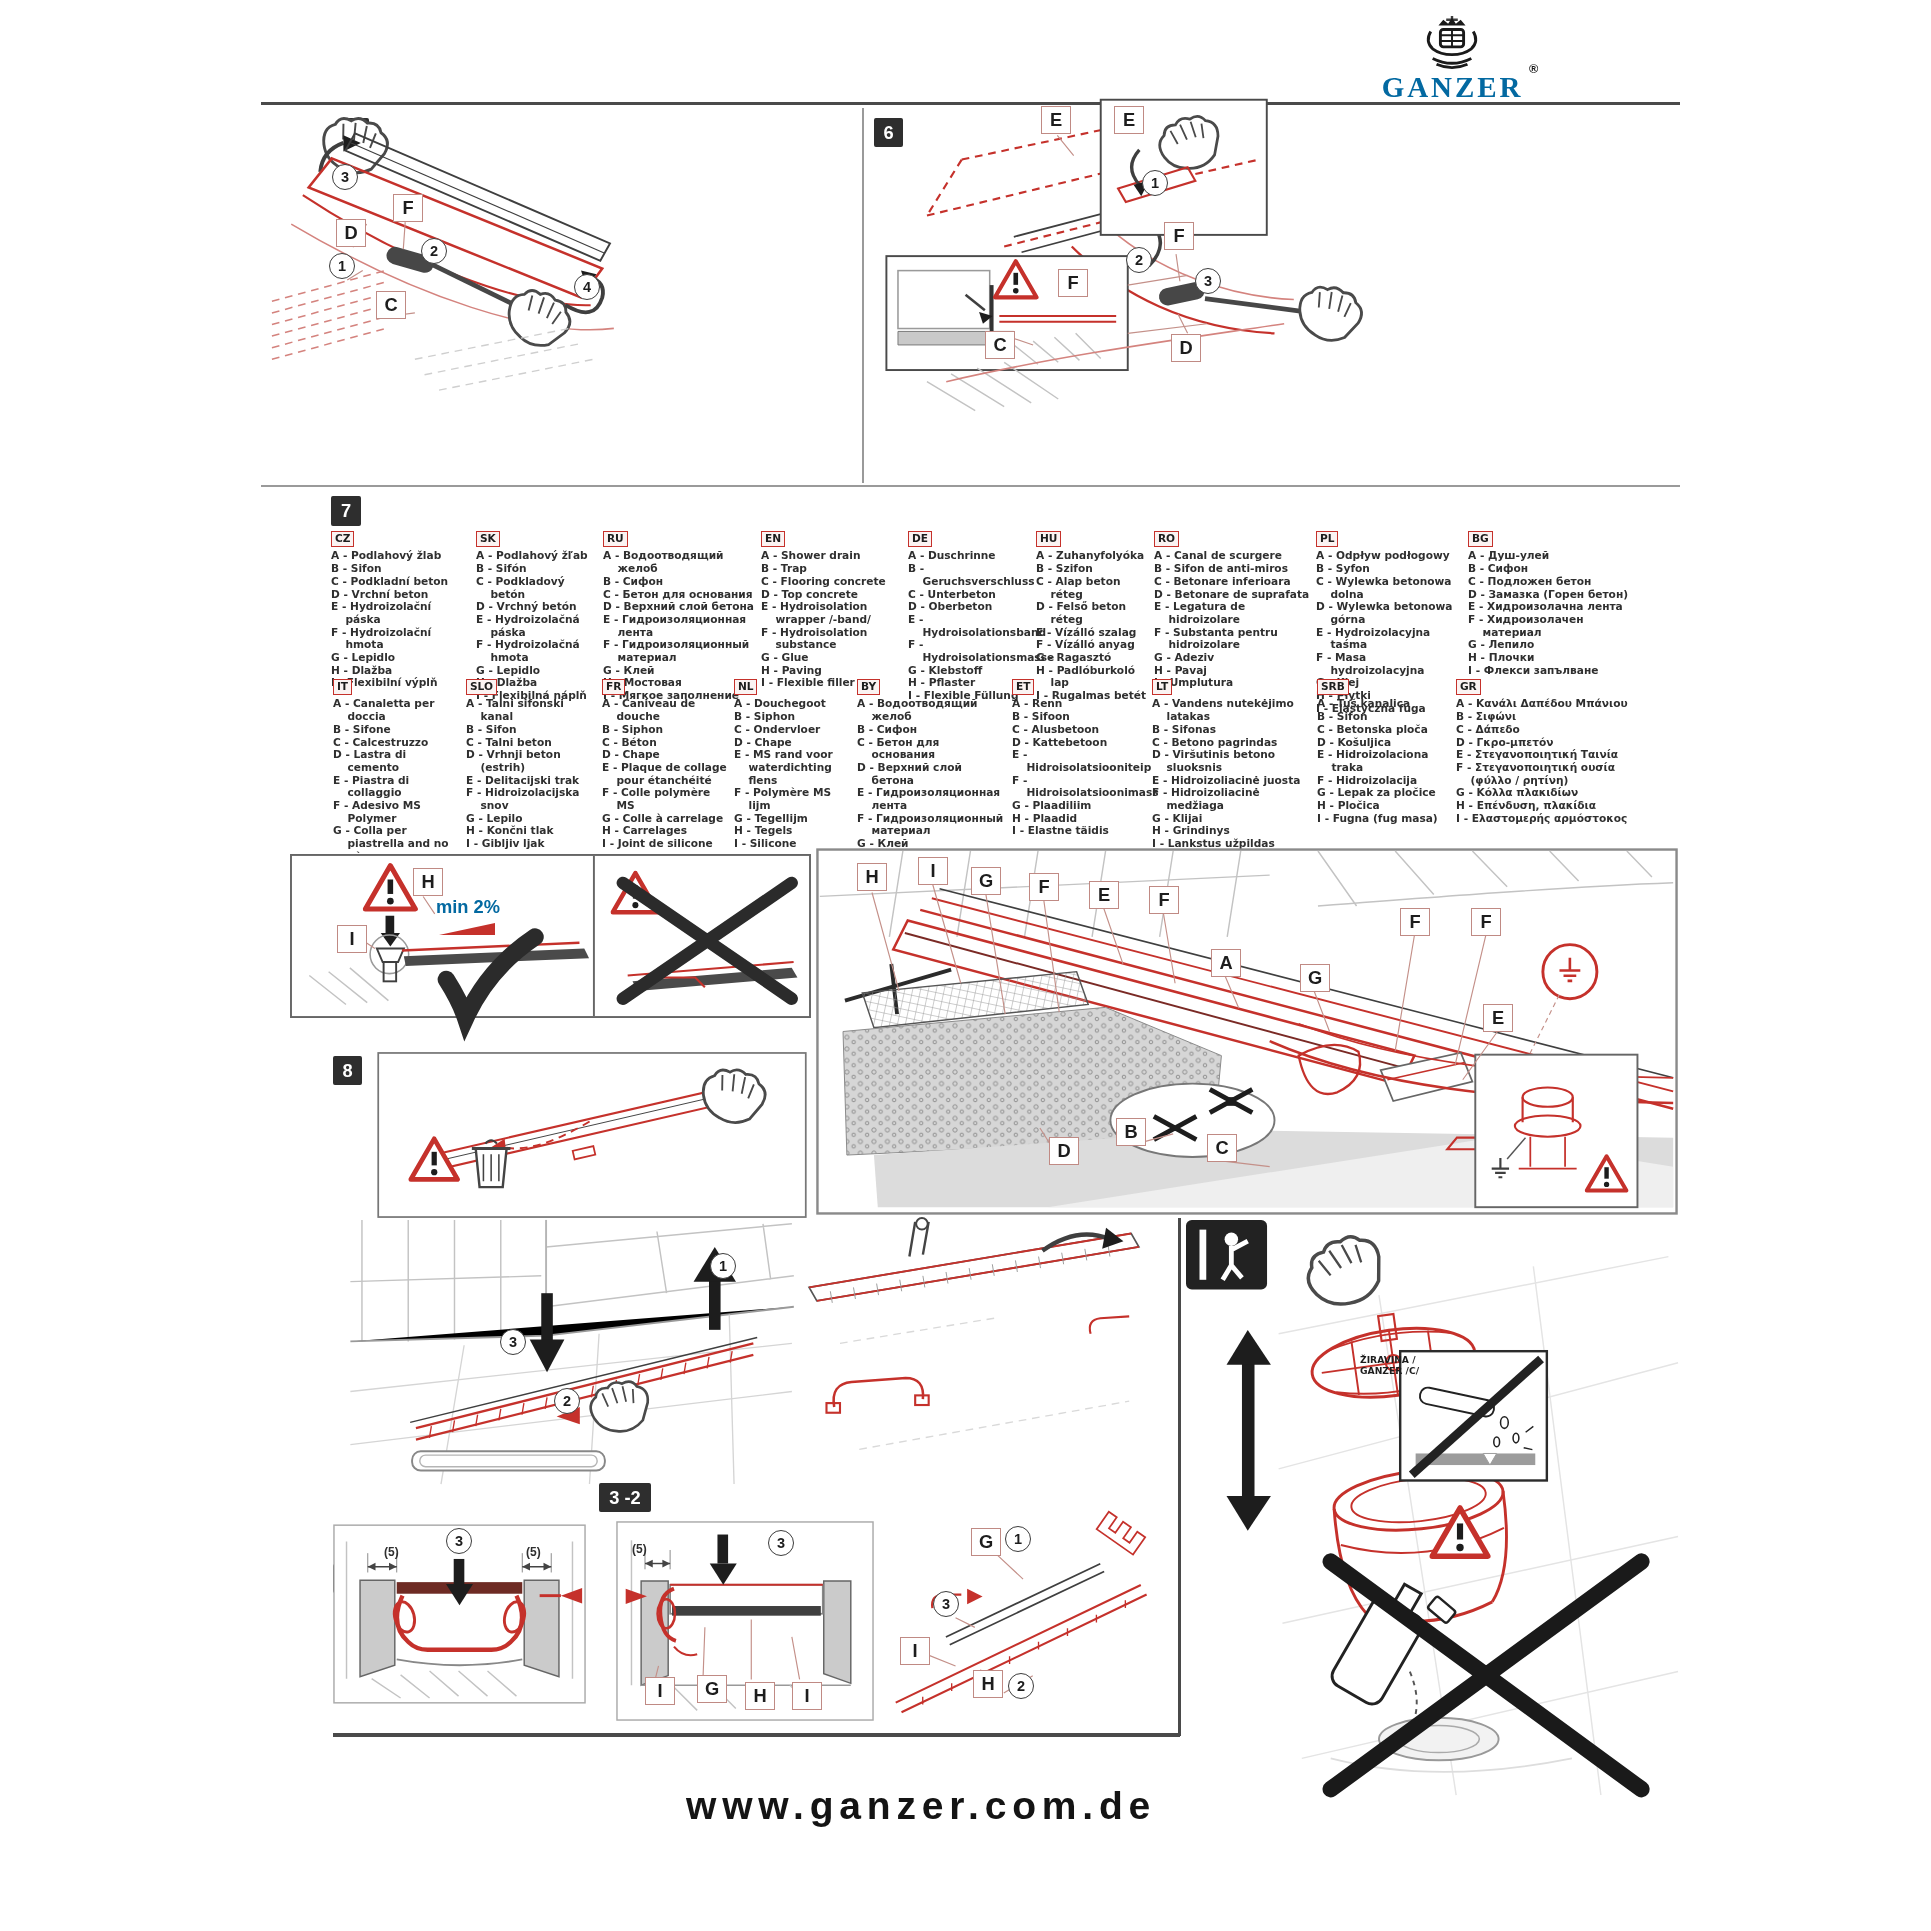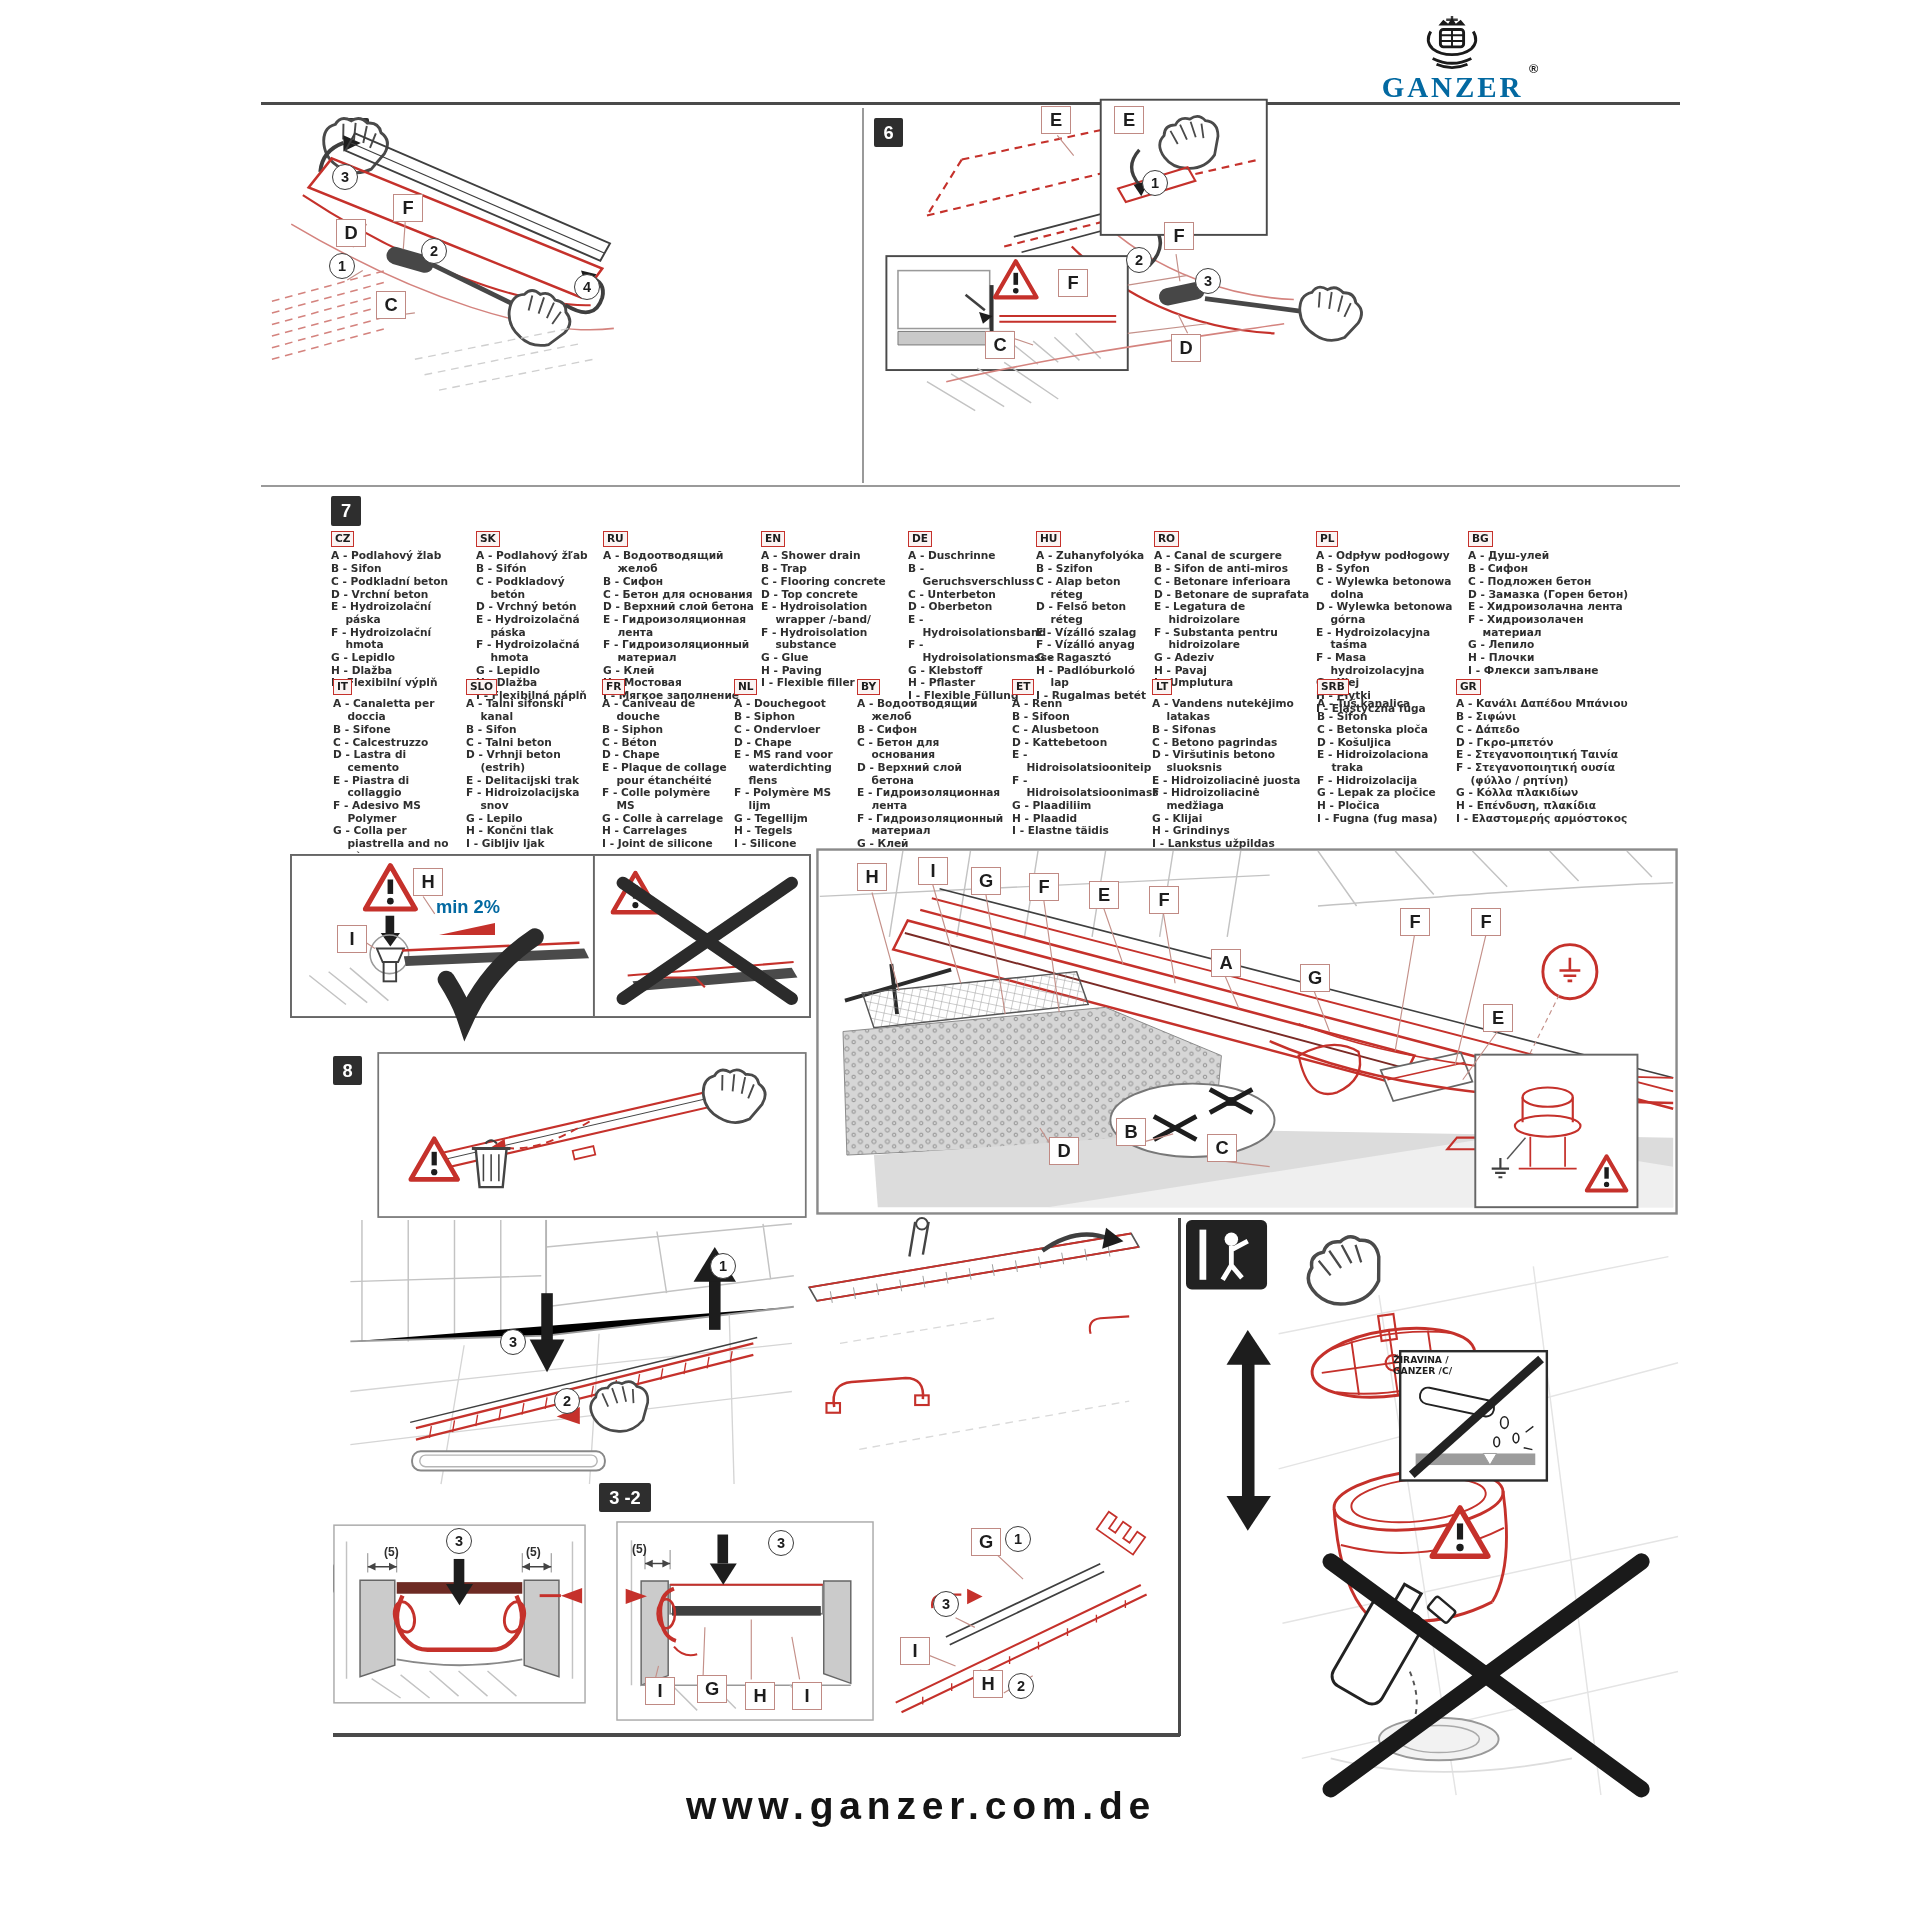--- a/index.html
+++ b/index.html
@@ -506,21 +506,21 @@
     </g>
     <g transform="rotate(40 265 406)">
         <rect x="252" y="398" width="26" height="16" rx="3" fill="#fff" stroke="#222" stroke-width="2.5"></rect>
       </g>
     <path d="M232 470 q10 24 6 44" stroke="#555" stroke-width="2" fill="none" stroke-dasharray="5 5"></path>
     <ellipse cx="262" cy="540" rx="62" ry="22" fill="#f2f2f2" stroke="#999" stroke-width="2"></ellipse>
     <ellipse cx="262" cy="540" rx="42" ry="14" fill="none" stroke="#aaa" stroke-width="1.6"></ellipse>
     <path d="M150 560 Q260 588 400 560" stroke="#ddd" stroke-width="2" fill="none"></path>
     <path d="M150 356 L472 592 M472 356 L150 592" stroke="#1a1a1a" stroke-width="17" stroke-linecap="round"></path>
   </svg>
-  <div class="caustic" style="left:1393px;top:1355px;width:81px">
+  <div class="caustic" style="left:1360px;top:1355px;width:81px">
     <div>ŽIRAVINA /</div>
     <div>GANZER /C/</div>
   </div>
 
   <div class="site" style="left:673px;top:1784px;width:483px">www.ganzer.com.de</div>
 
 </div>
 
 
 </body></html>

